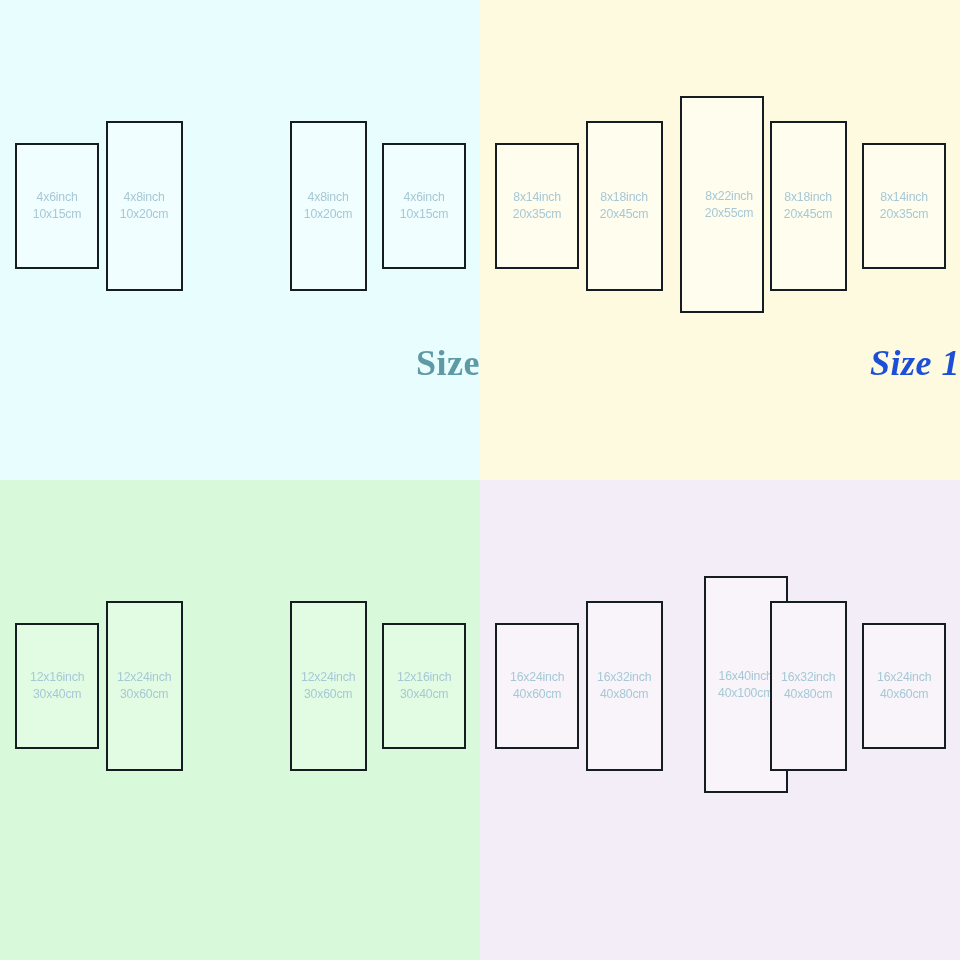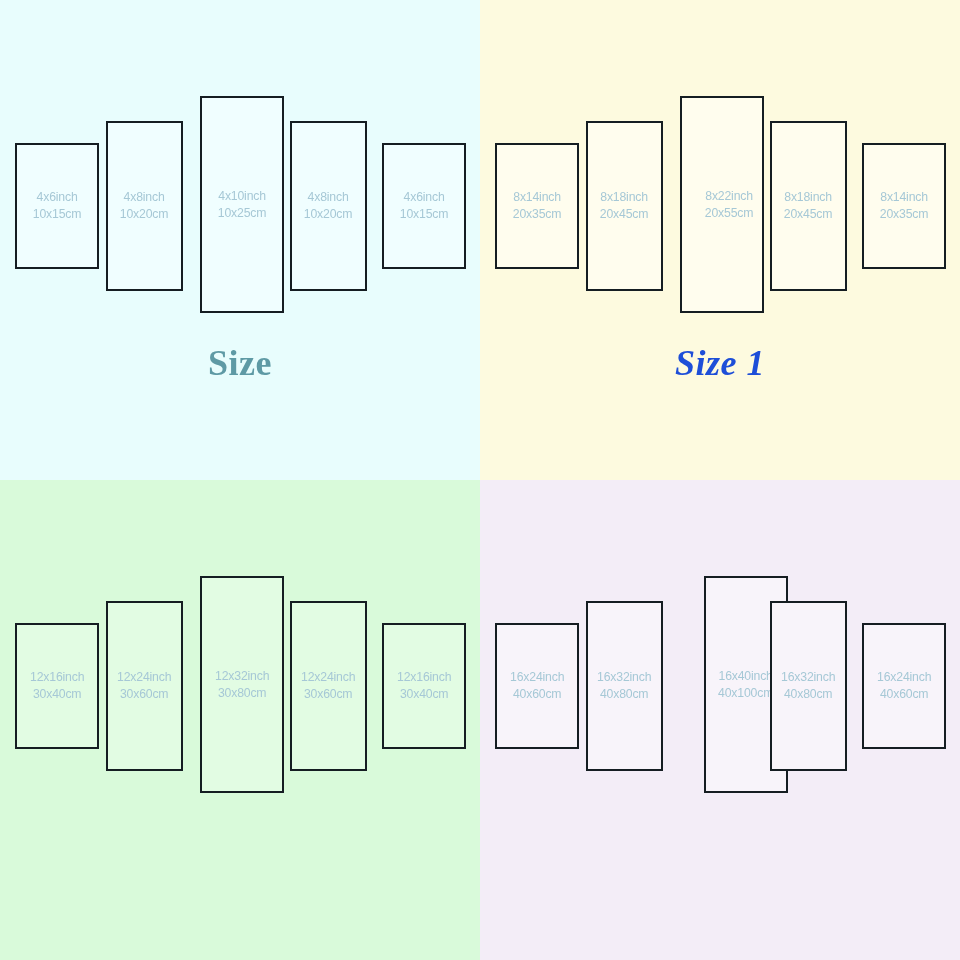--- a/index.html
+++ b/index.html
@@ -68,47 +68,41 @@
     letter-spacing: 0.5px;
   }
 
   
   .f0 { left: 15px;  top: 143px; width: 84px;  height: 126px; }
   .f1 { left: 106px; top: 121px; width: 77px;  height: 170px; }
   .f2 { left: 200px; top: 96px;  width: 84px;  height: 217px; }
   .f3 { left: 290px; top: 121px; width: 77px;  height: 170px; }
   .f4 { left: 382px; top: 143px; width: 84px;  height: 126px; }
 
-  .title-pos { top: 342px; }
+  .title-pos { top: 342px; text-align: right; }
 </style>
 </head>
 <body>
 
 <div class="board">
 
   <div class="quadrant" style="background: rgb(232, 253, 253);">
     <div class="frames">
       <div class="frame f0" style="background: rgb(240, 254, 255); border-color: rgb(21, 29, 34);">
         <div class="frame-label" style="color: rgb(166, 200, 214);">
           <span class="ln">4x6inch</span>
           <span class="ln">10x15cm</span>
         </div>
       </div>
       <div class="frame f1" style="background: rgb(240, 254, 255); border-color: rgb(21, 29, 34);">
         <div class="frame-label" style="color: rgb(166, 200, 214);">
           <span class="ln">4x8inch</span>
           <span class="ln">10x20cm</span>
         </div>
       </div>
-      <div class="frame f2" style="background: rgb(240, 254, 255); border-color: rgb(21, 29, 34);">
-        <div class="frame-label" style="color: rgb(166, 200, 214);">
-          <span class="ln">4x10inch</span>
-          <span class="ln">10x25cm</span>
-        </div>
-      </div>
       <div class="frame f3" style="background: rgb(240, 254, 255); border-color: rgb(21, 29, 34);">
         <div class="frame-label" style="color: rgb(166, 200, 214);">
           <span class="ln">4x8inch</span>
           <span class="ln">10x20cm</span>
         </div>
       </div>
       <div class="frame f4" style="background: rgb(240, 254, 255); border-color: rgb(21, 29, 34);">
         <div class="frame-label" style="color: rgb(166, 200, 214);">
           <span class="ln">4x6inch</span>
           <span class="ln">10x15cm</span>
@@ -161,26 +155,20 @@
           <span class="ln">12x16inch</span>
           <span class="ln">30x40cm</span>
         </div>
       </div>
       <div class="frame f1" style="background: rgb(226, 252, 227); border-color: rgb(21, 29, 34);">
         <div class="frame-label" style="color: rgb(166, 200, 214);">
           <span class="ln">12x24inch</span>
           <span class="ln">30x60cm</span>
         </div>
       </div>
-      <div class="frame f2" style="background: rgb(226, 252, 227); border-color: rgb(21, 29, 34);">
-        <div class="frame-label" style="color: rgb(166, 200, 214);">
-          <span class="ln">12x32inch</span>
-          <span class="ln">30x80cm</span>
-        </div>
-      </div>
       <div class="frame f3" style="background: rgb(226, 252, 227); border-color: rgb(21, 29, 34);">
         <div class="frame-label" style="color: rgb(166, 200, 214);">
           <span class="ln">12x24inch</span>
           <span class="ln">30x60cm</span>
         </div>
       </div>
       <div class="frame f4" style="background: rgb(226, 252, 227); border-color: rgb(21, 29, 34);">
         <div class="frame-label" style="color: rgb(166, 200, 214);">
           <span class="ln">12x16inch</span>
           <span class="ln">30x40cm</span>

